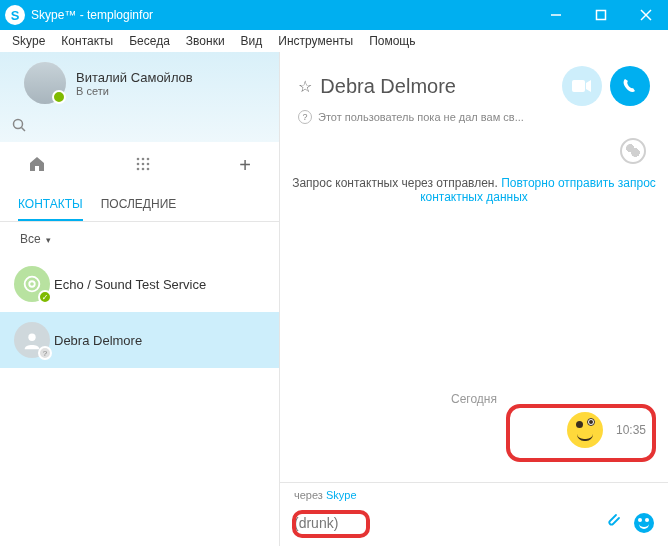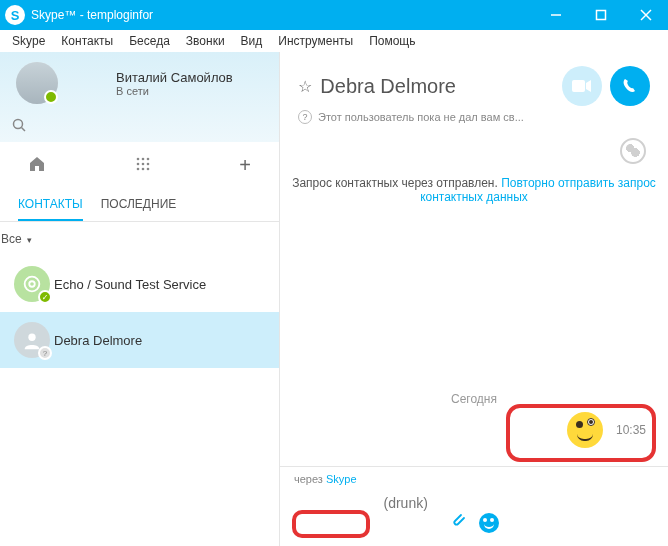--- a/index.html
+++ b/index.html
@@ -7,37 +7,37 @@
   .titlebar { height: 30px; background: #00aff0; display: flex; align-items: center; color: #fff; font-size: 12px; }
   .titlebar .sk-logo { width: 20px; height: 20px; background:#fff; color:#00aff0; border-radius:50%; display:flex; align-items:center; justify-content:center; font-weight:bold; font-size:13px; margin:0 6px 0 5px;}
   .titlebar .title-text { flex: 0 0 auto; }
   .titlebar .spacer { flex: 1; }
   .tb-btn { width: 45px; height: 30px; display:flex; align-items:center; justify-content:center; cursor:pointer; }
   .tb-btn svg { stroke:#fff; }
   .menubar { height: 22px; background:#fff; display:flex; align-items:center; padding:0 4px; font-size:12px; color:#333; border-bottom: none;}
   .menubar .menu-item { padding: 2px 8px; cursor:pointer; }
   .app { display:flex; height: calc(546px - 30px - 22px); }
   .sidebar { width: 280px; background: linear-gradient(#d9f0f9,#eef8fc 90px,#fff 90px); border-right:1px solid #e5e5e5; display:flex; flex-direction:column;}
-  .profile-row { display:flex; align-items:center; padding:10px 16px;gap:48px; }
+  .profile-row { display:flex; align-items:center; padding:10px 24px; }
   .avatar { width:42px; height:42px; border-radius:50%; background:#e0e8ec; position:relative; overflow:visible;}
   .avatar-img { width:100%; height:100%; border-radius:50%; background:linear-gradient(#c7d2d8,#a8b5bd); }
   .presence-dot { position:absolute; bottom:0; right:0; width:14px; height:14px; background:#7fba00; border:2px solid #fff; border-radius:50%; }
   .profile-text { margin-left:10px; }
   .profile-name { font-size:13px; color:#333; }
   .profile-status { font-size:11px; color:#666; }
   .search-row { display:flex; align-items:center; padding:4px 12px 10px; }
   .search-row .sicon { color:#888; margin-right:8px; }
   .search-input { border:none; background:transparent; outline:none; font-size:12px; color:#555; flex:1;}
   .nav-icons { display:flex; align-items:center; justify-content:space-between; padding:8px 28px; color:#888;}
   .nav-icons span { cursor:pointer; font-size:16px;}
   .tabs { display:flex; gap:18px; padding:6px 18px 0; font-size:12px; }
   .tab { padding:6px 0 8px; color:#555; cursor:pointer; }
   .tab.active { color:#00aff0; border-bottom:2px solid #00aff0; }
   .divider { height:1px; background:#e5e5e5; margin:0;}
-  .filter-row { padding:10px 1px; font-size:12px; color:#555; cursor:pointer;}
+  .filter-row { padding:10px 20px; font-size:12px; color:#555; cursor:pointer;}
   .contact-item { display:flex; align-items:center; padding:10px 14px; cursor:pointer; border-bottom: none;}
   .contact-item .c-avatar { width:36px; height:36px; border-radius:50%; background:#b8e2a0; display:flex; align-items:center; justify-content:center; position:relative;}
   .contact-item.selected { background:#cdeefb;}
   .contact-item .c-avatar.generic { background:#cfd8dc;}
   .c-avatar svg { width:22px; height:22px; }
   .c-presence { position:absolute; bottom:-2px; right:-2px; width:14px; height:14px; border-radius:50%; background:#7fba00; border:2px solid #fff; display:flex; align-items:center; justify-content:center; font-size:8px; color:#fff;}
   .c-presence.unknown { background:#e0e0e0; color:#888;}
   .contact-name { margin-left:4px; font-size:13px; color:#333;}
   .chat { flex:1; display:flex; flex-direction:column; position:relative;}
   .chat-header { padding:14px 18px 8px; }
@@ -61,21 +61,21 @@
   .emoji { width:36px; height:36px; border-radius:50%; background:#ffd93b; position:relative;}
   .emoji .eye { position:absolute; width:7px; height:7px; background:#3b2e1e; border-radius:50%; top:9px;}
   .emoji .eye.l{ left:9px;} .emoji .eye.r{ right:8px; top:6px; background:#fff; border:1px solid #3b2e1e; width:8px; height:8px;}
   .emoji .eye.r::after{content:"";position:absolute;width:4px;height:4px;background:#3b2e1e;border-radius:50%;top:1px;left:1px;}
   .emoji .mouth { position:absolute; width:16px; height:7px; border-bottom:2px solid #3b2e1e; border-radius:0 0 10px 10px; bottom:7px; left:10px;}
   .msg-time { font-size:12px; color:#888;}
   .highlight-1 { position:absolute; top:196px; right:12px; width:150px; height:58px; border:4px solid #e53333; border-radius:14px; pointer-events:none;}
   .input-area { border-top:1px solid #e5e5e5;}
   .via-row { font-size:11px; color:#888; padding:6px 14px 4px;}
   .via-row a{ color:#00aff0; text-decoration:none; cursor:pointer;}
-  .compose-row { display:flex; align-items:center; padding:6px 14px 12px;flex-direction:column;}
+  .compose-row { display:flex; align-items:center; padding:6px 14px 12px;}
   .compose-input { flex:1; border:none; outline:none; font-size:14px; color:#777;}
   .compose-icons { display:flex; gap:12px; align-items:center;}
   .clip-icon { color:#00aff0; font-size:18px; cursor:pointer;}
   .mood-icon { width:20px; height:20px; border-radius:50%; background:#00aff0; position:relative; cursor:pointer;}
   .mood-icon::before{content:"";position:absolute;width:4px;height:4px;background:#fff;border-radius:50%;top:5px;left:4px;box-shadow:7px 0 #fff;}
   .mood-icon::after{content:"";position:absolute;width:10px;height:5px;border-bottom:2px solid #fff;border-radius:0 0 8px 8px;bottom:4px;left:5px;}
   .highlight-2 { position:absolute; bottom:8px; left:292px; width:78px; height:28px; border:4px solid #e53333; border-radius:10px; pointer-events:none;}
 </style>
 </head>
 <body>

